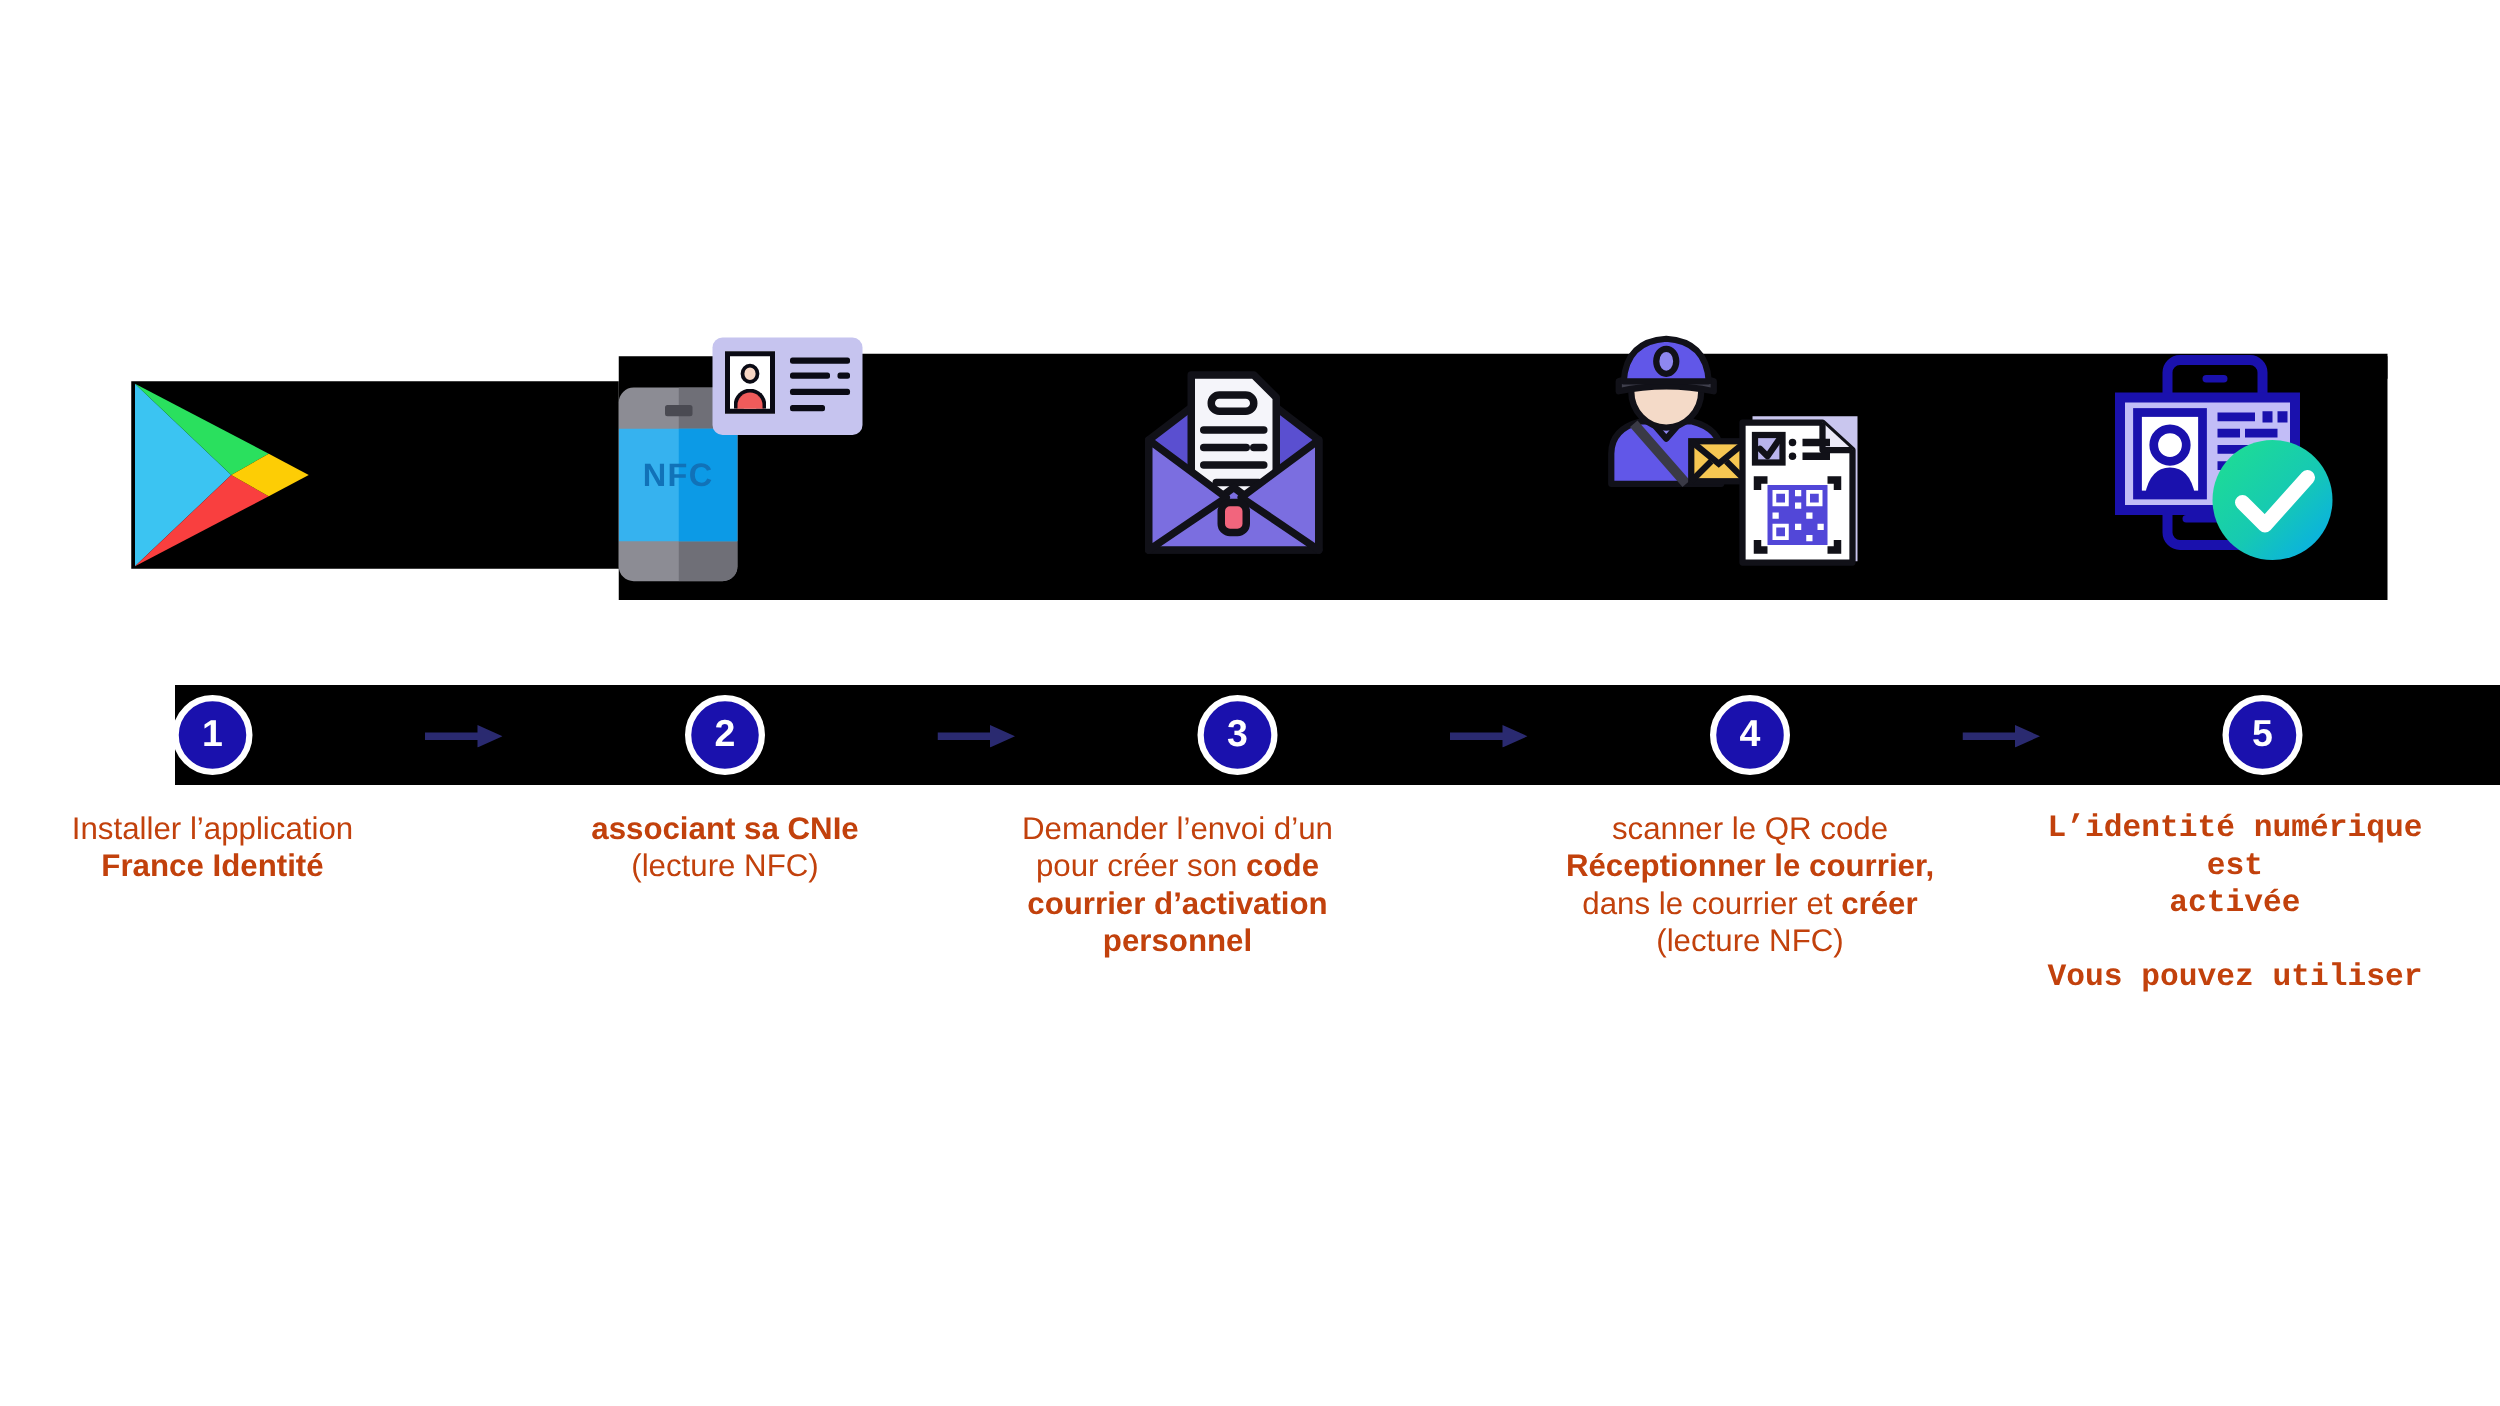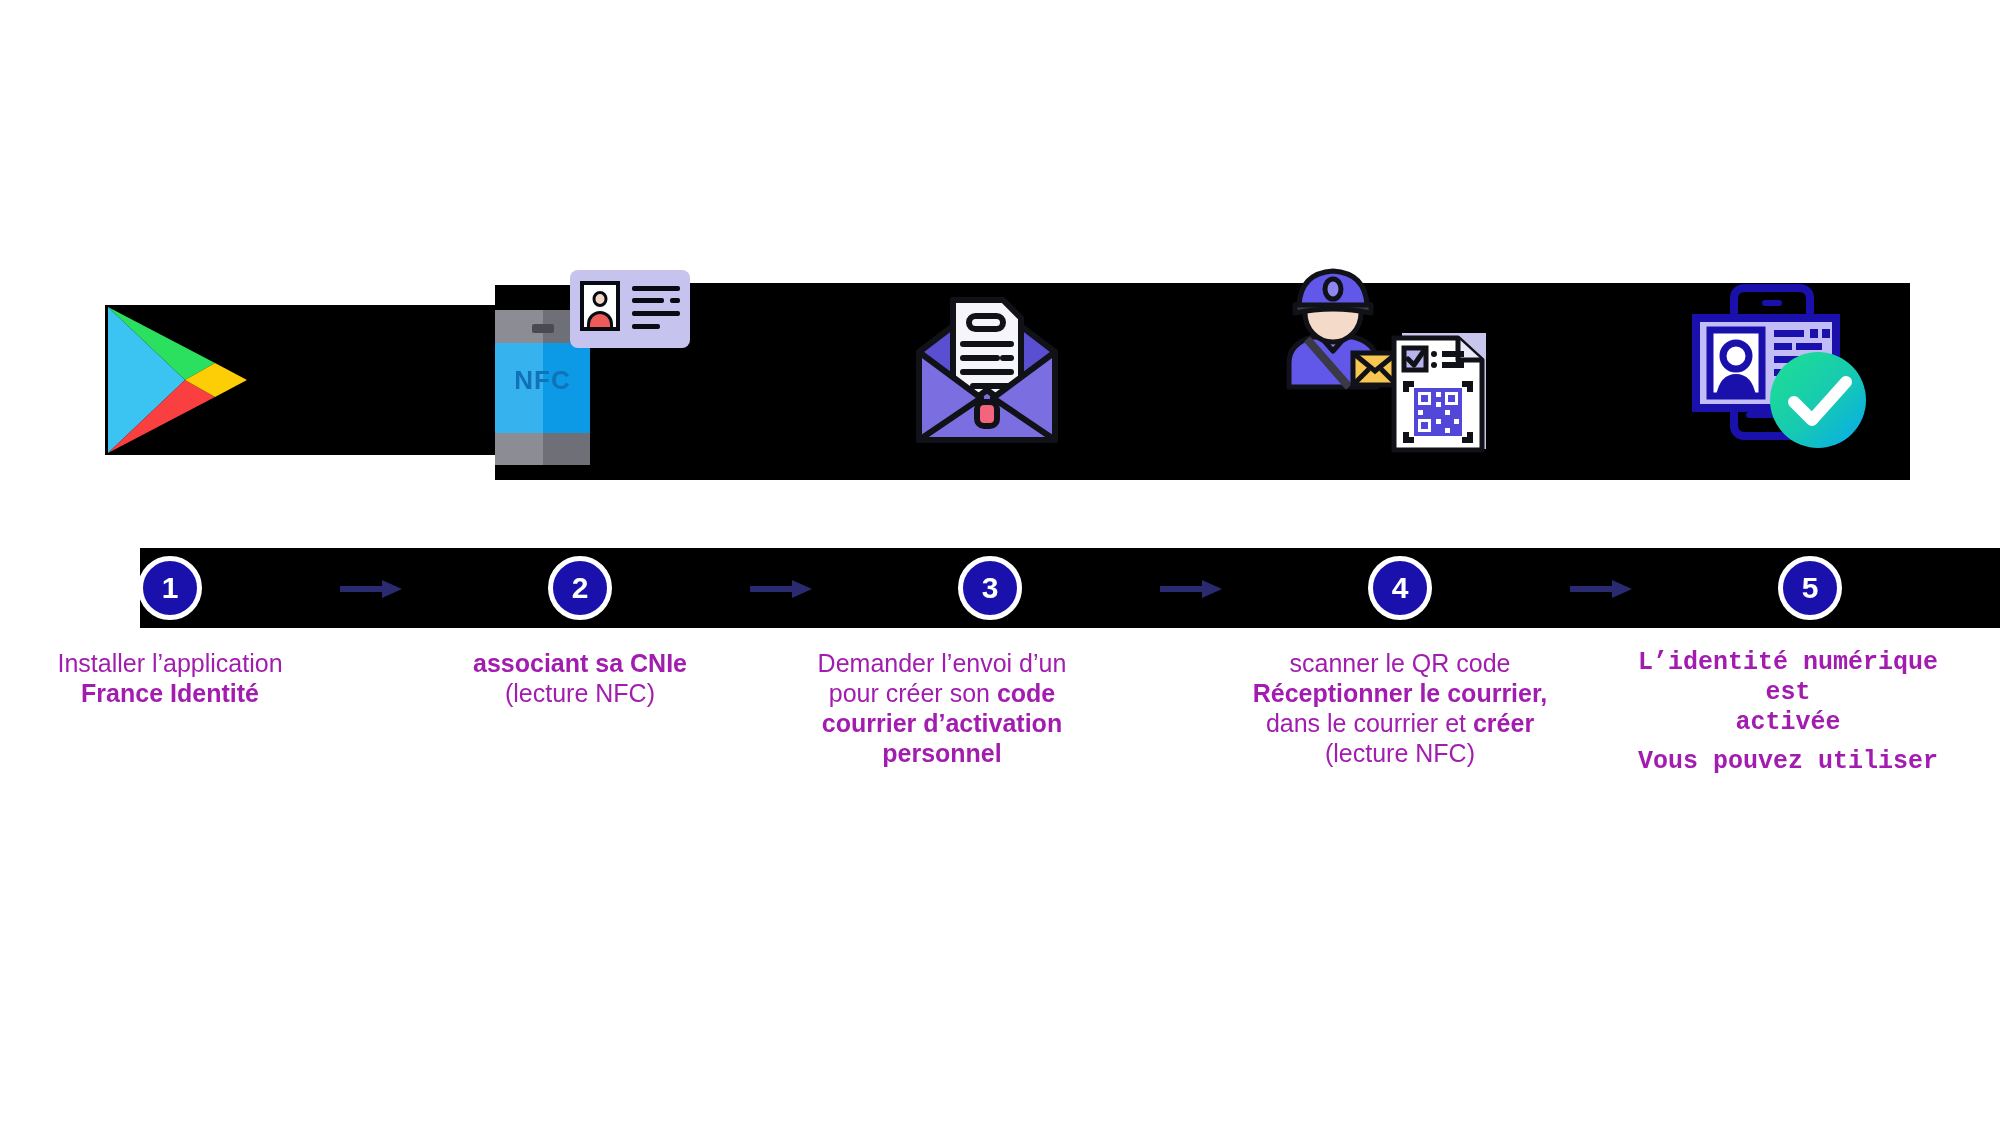--- a/index.html
+++ b/index.html
@@ -54,20 +54,21 @@
   }
 
   
   #icon-nfc-card { left: 495px; width: 220px; }
   .phone-nfc {
     position: absolute;
     left: 0px; top: 40px;
     width: 95px; height: 155px;
     background: #8c8c94;
     overflow: hidden;
+    border-radius: 12px;
   }
   .phone-nfc .ph-right {
     position: absolute; right: 0; top: 0;
     width: 47px; height: 100%;
     background: #6f6f77;
   }
   .phone-nfc .ph-screen {
     position: absolute;
     left: 0; top: 33px; width: 100%; height: 90px;
     background: #36b2ef;
@@ -175,28 +176,28 @@
   #step-arrow-2 { left: 750px;  }
   #step-arrow-3 { left: 1160px; }
   #step-arrow-4 { left: 1570px; }
 
   
   .caption {
     position: absolute;
     top: 648px;
     width: 320px;
     text-align: center;
-    color: #a21caf;
+    color: #c2410c;
     font-size: 25px;
     line-height: 30px;
     font-family: "Liberation Sans", sans-serif;
   }
   .caption .b { font-weight: bold; }
   .caption .p { margin: 0; }
-  .caption .p + .p { margin-top: 9px; }
+  .caption .p + .p { margin-top: 29px; }
 
   #caption-1 { left: 10px;   }
   #caption-2 { left: 420px;  }
   #caption-3 { left: 782px;  }
   #caption-4 { left: 1240px; }
   #caption-5 { left: 1628px; font-family: Liberation Mono, monospace; }
 </style>
 </head>
 <body>
 

